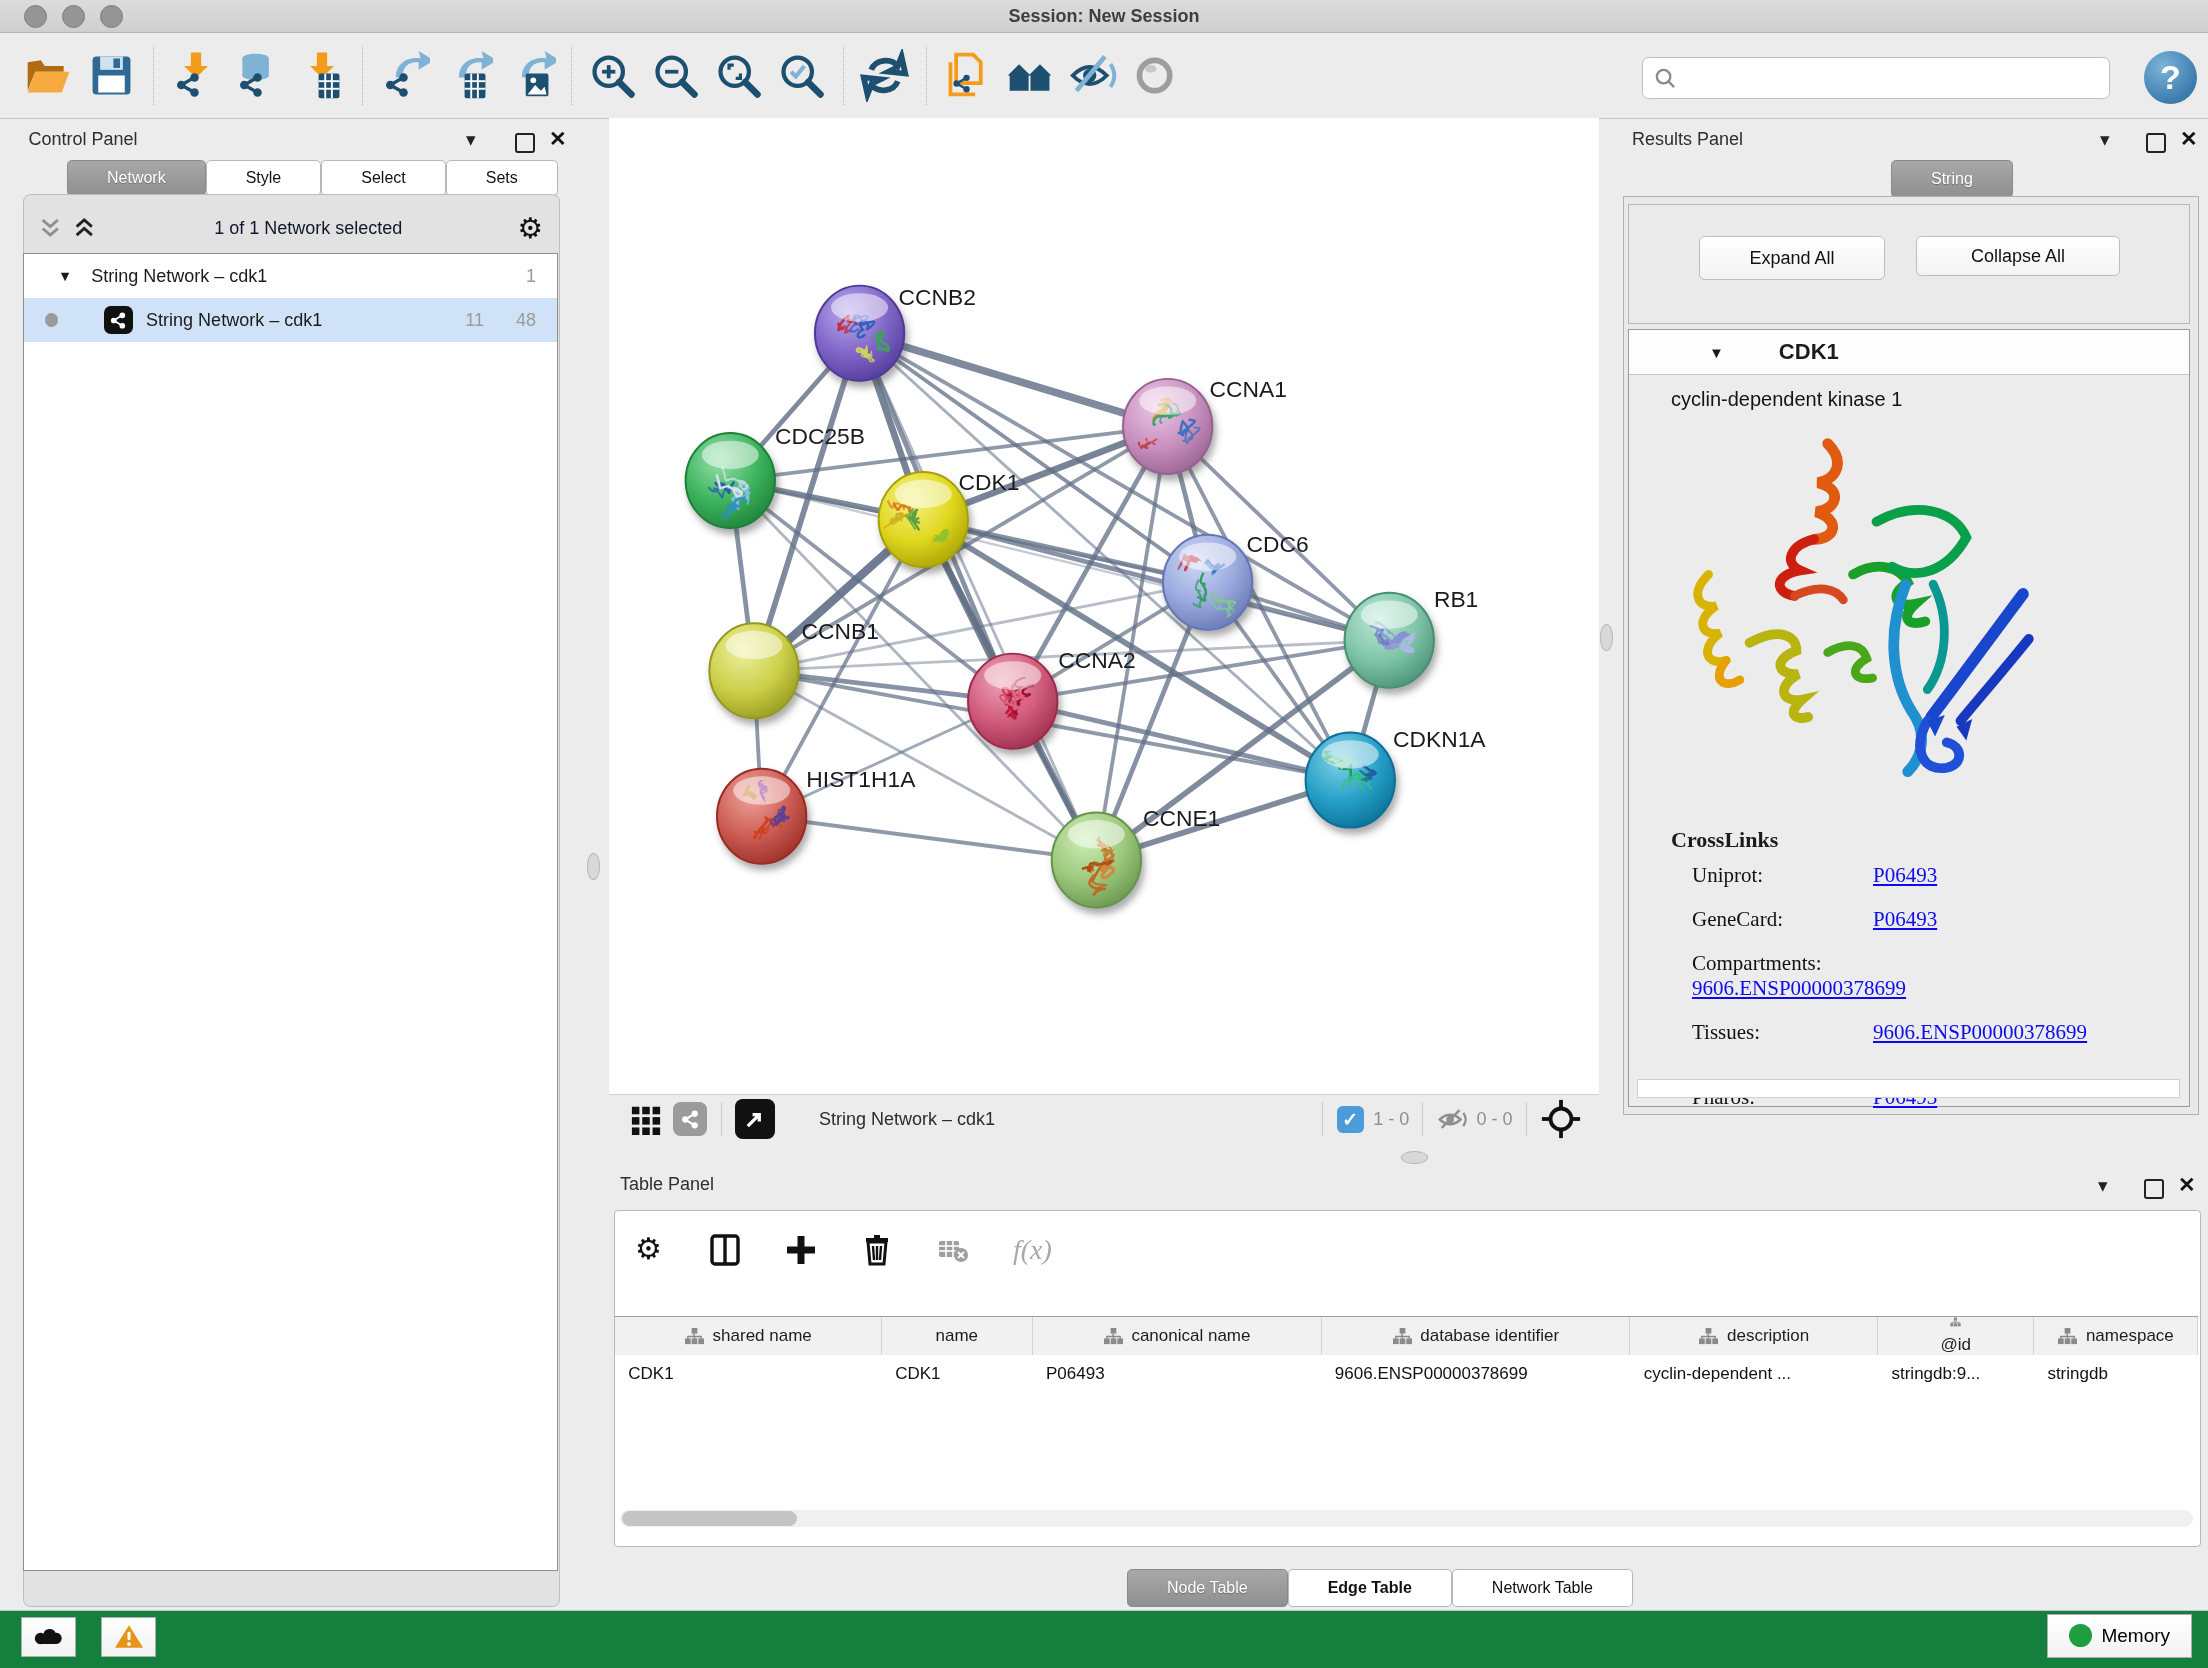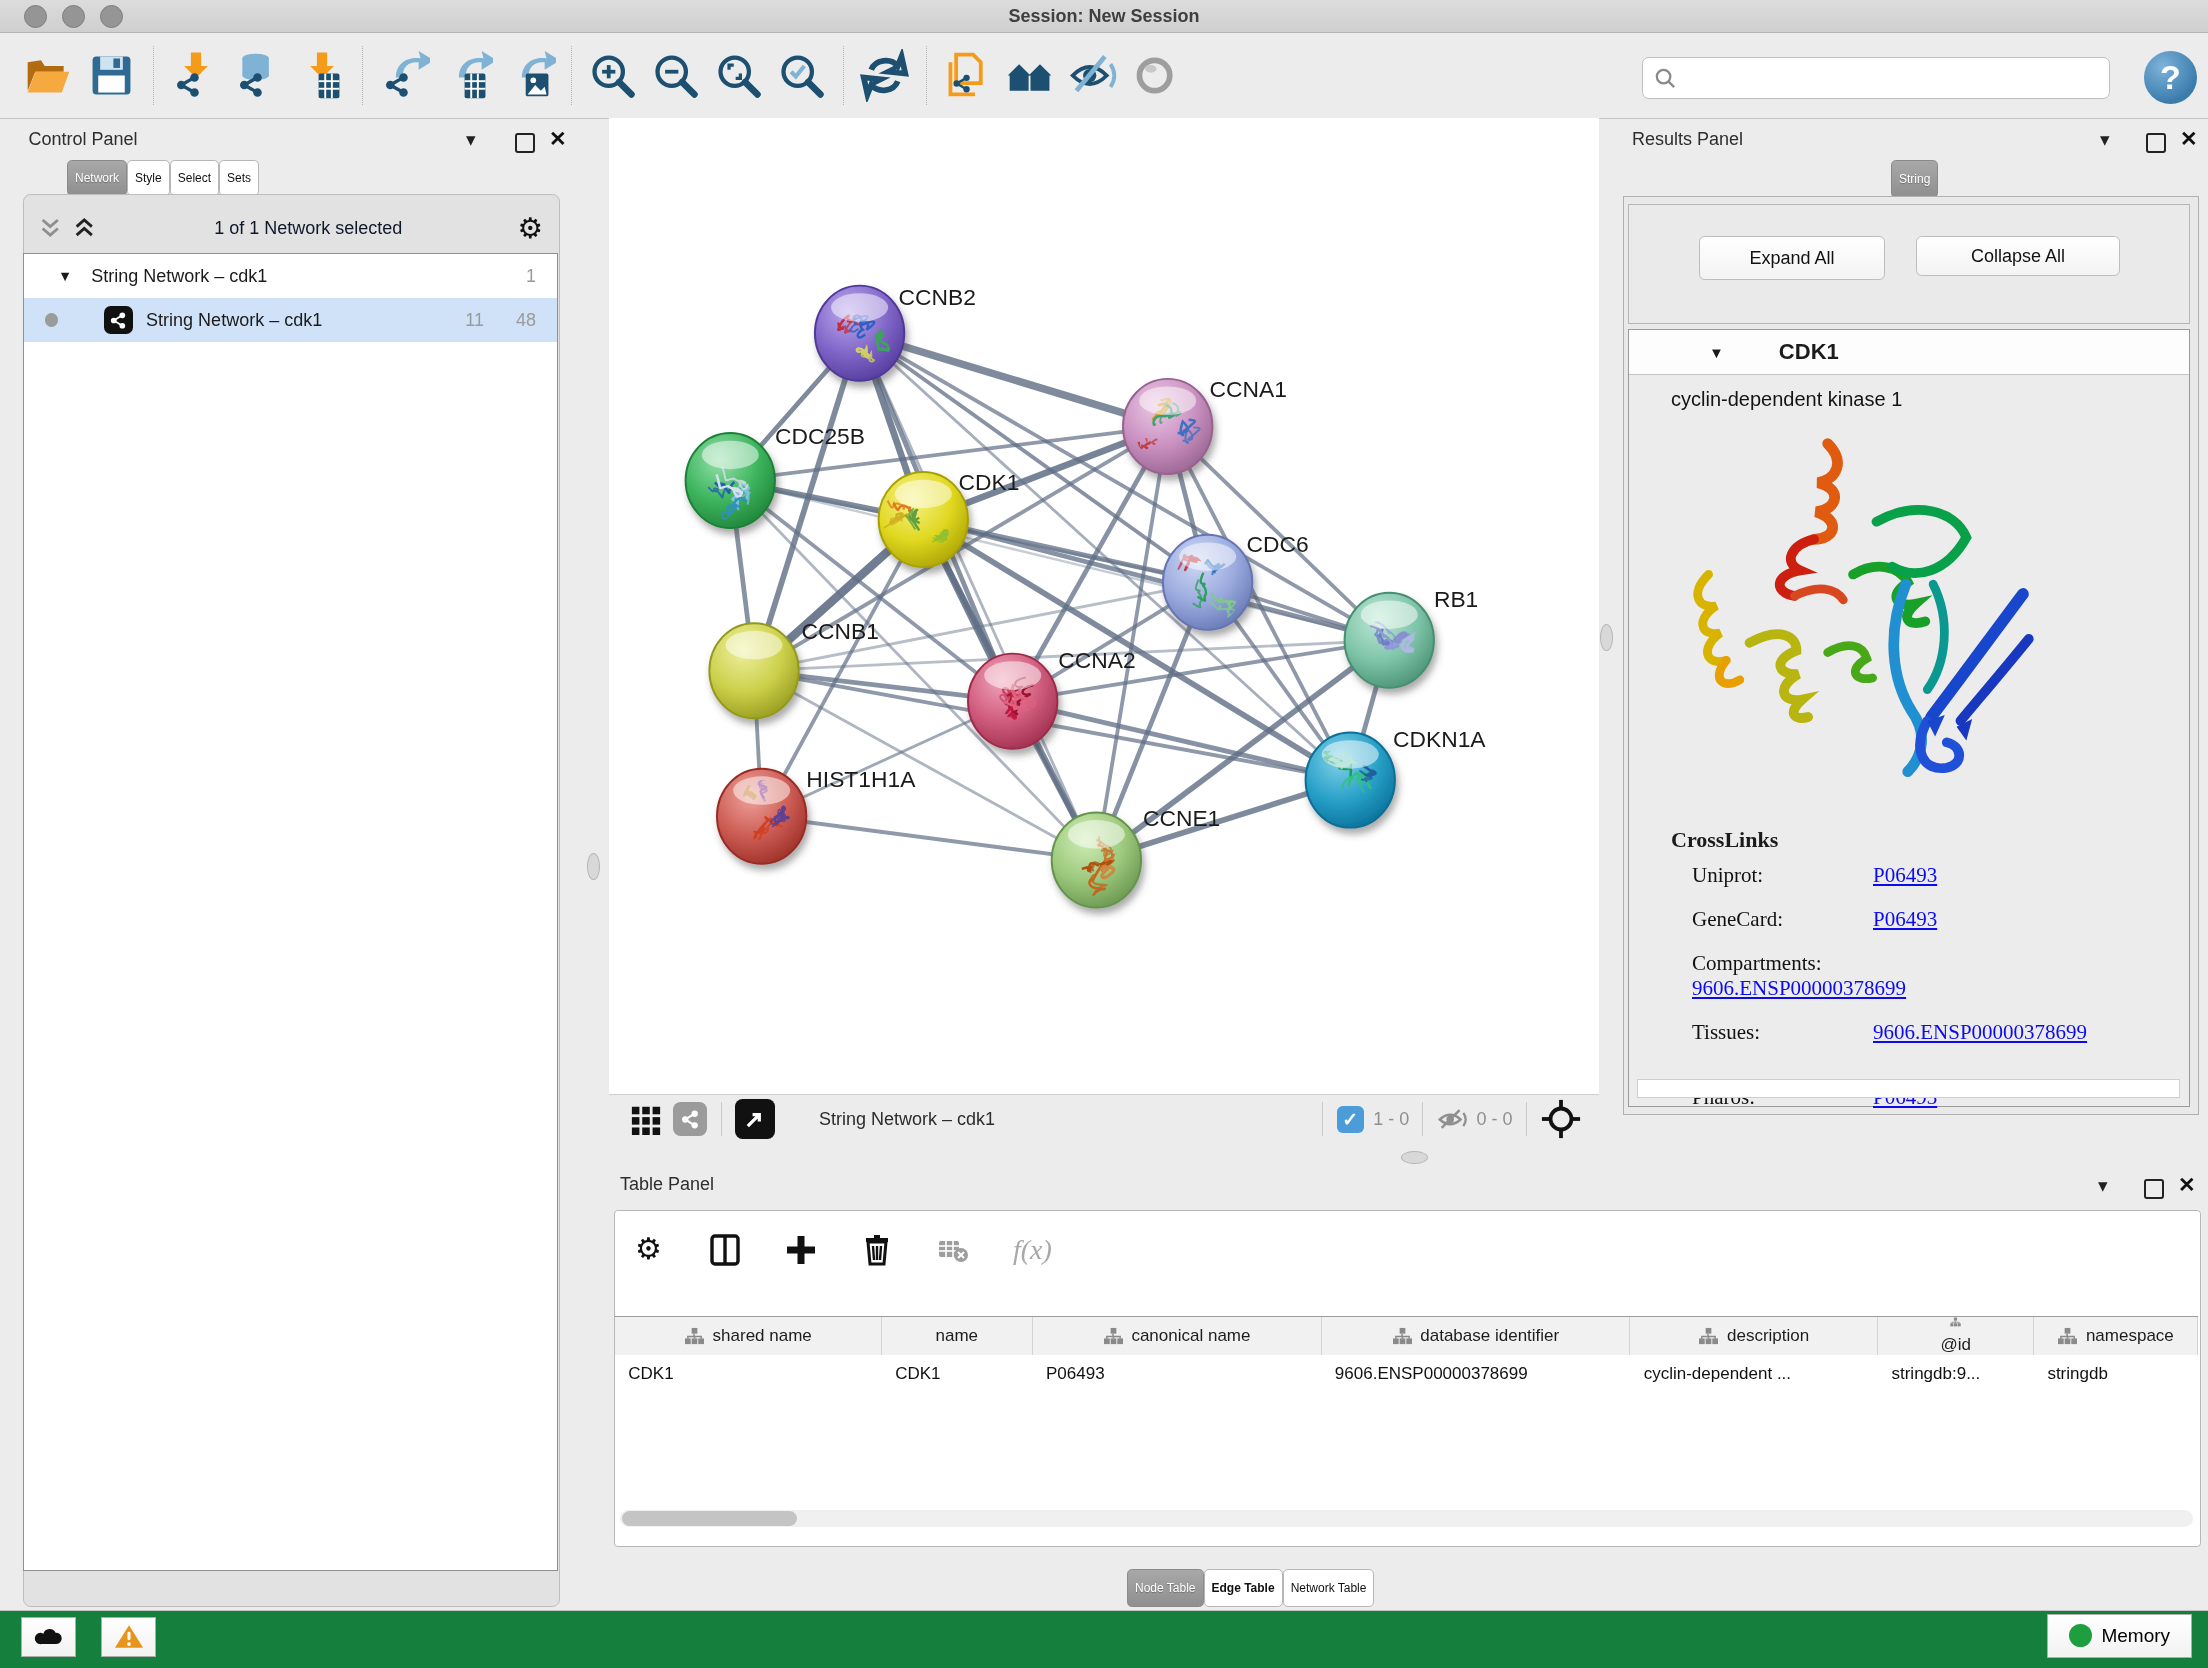--- a/index.html
+++ b/index.html
@@ -21,21 +21,21 @@
   .searchbox input{border:none;outline:none;flex:1;font-size:17px;background:transparent;}
   .helpbtn{left:2144px;top:51px;width:53px;height:53px;border-radius:50%;
     background:radial-gradient(circle at 35% 30%,#7db4da,#3c7cad 70%);display:flex;align-items:center;justify-content:center;
     color:#fff;font-size:34px;font-weight:bold;border:none;}
   
   .panel-title{font-size:18px;color:#2e2e2e;}
   .pn-min{font-size:19px;color:#222;line-height:13.3px;}
   .pn-float{width:16px;height:16px;border:2.4px solid #222;border-radius:2.9px;display:inline-block;}
   .pn-close{font-size:21px;font-weight:bold;color:#111;line-height:16px;}
   .tab{height:36px;border:1px solid #b6b6b6;background:#fff;border-radius:4.8px;
-       display:flex;align-items:center;justify-content:center;font-size:12px;color:#111;padding:0 7px;box-sizing:border-box;}
+       display:flex;align-items:center;justify-content:center;font-size:16px;color:#111;padding:0 39px;box-sizing:border-box;}
   .tab.sel{background:linear-gradient(#a8a8a8,#8f8f8f);color:#fff;border-color:#8a8a8a;text-shadow:0 1px 1px rgba(0,0,0,.3);}
   .btn{background:linear-gradient(#ffffff,#f3f3f3);border:1px solid #bdbdbd;border-radius:5.7px;
        font-size:18px;color:#111;display:flex;align-items:center;justify-content:center;}
   
   .cp-box{left:23px;top:194px;width:535px;height:1411px;background:#e2e2e2;border:1px solid #bdbdbd;border-radius:7.6px;}
   .cp-subhdr{left:23px;top:202px;width:535px;height:53px;display:flex;align-items:center;}
   .cp-list{left:23px;top:253px;width:535px;height:1318px;background:#fff;border:1px solid #8f8f8f;box-sizing:border-box;}
   .tree-row{height:44px;display:flex;align-items:center;font-size:18px;}
   .tree-row.sel{background:#cfe2f7;}
   .tree-num{color:#9b9b9b;}

